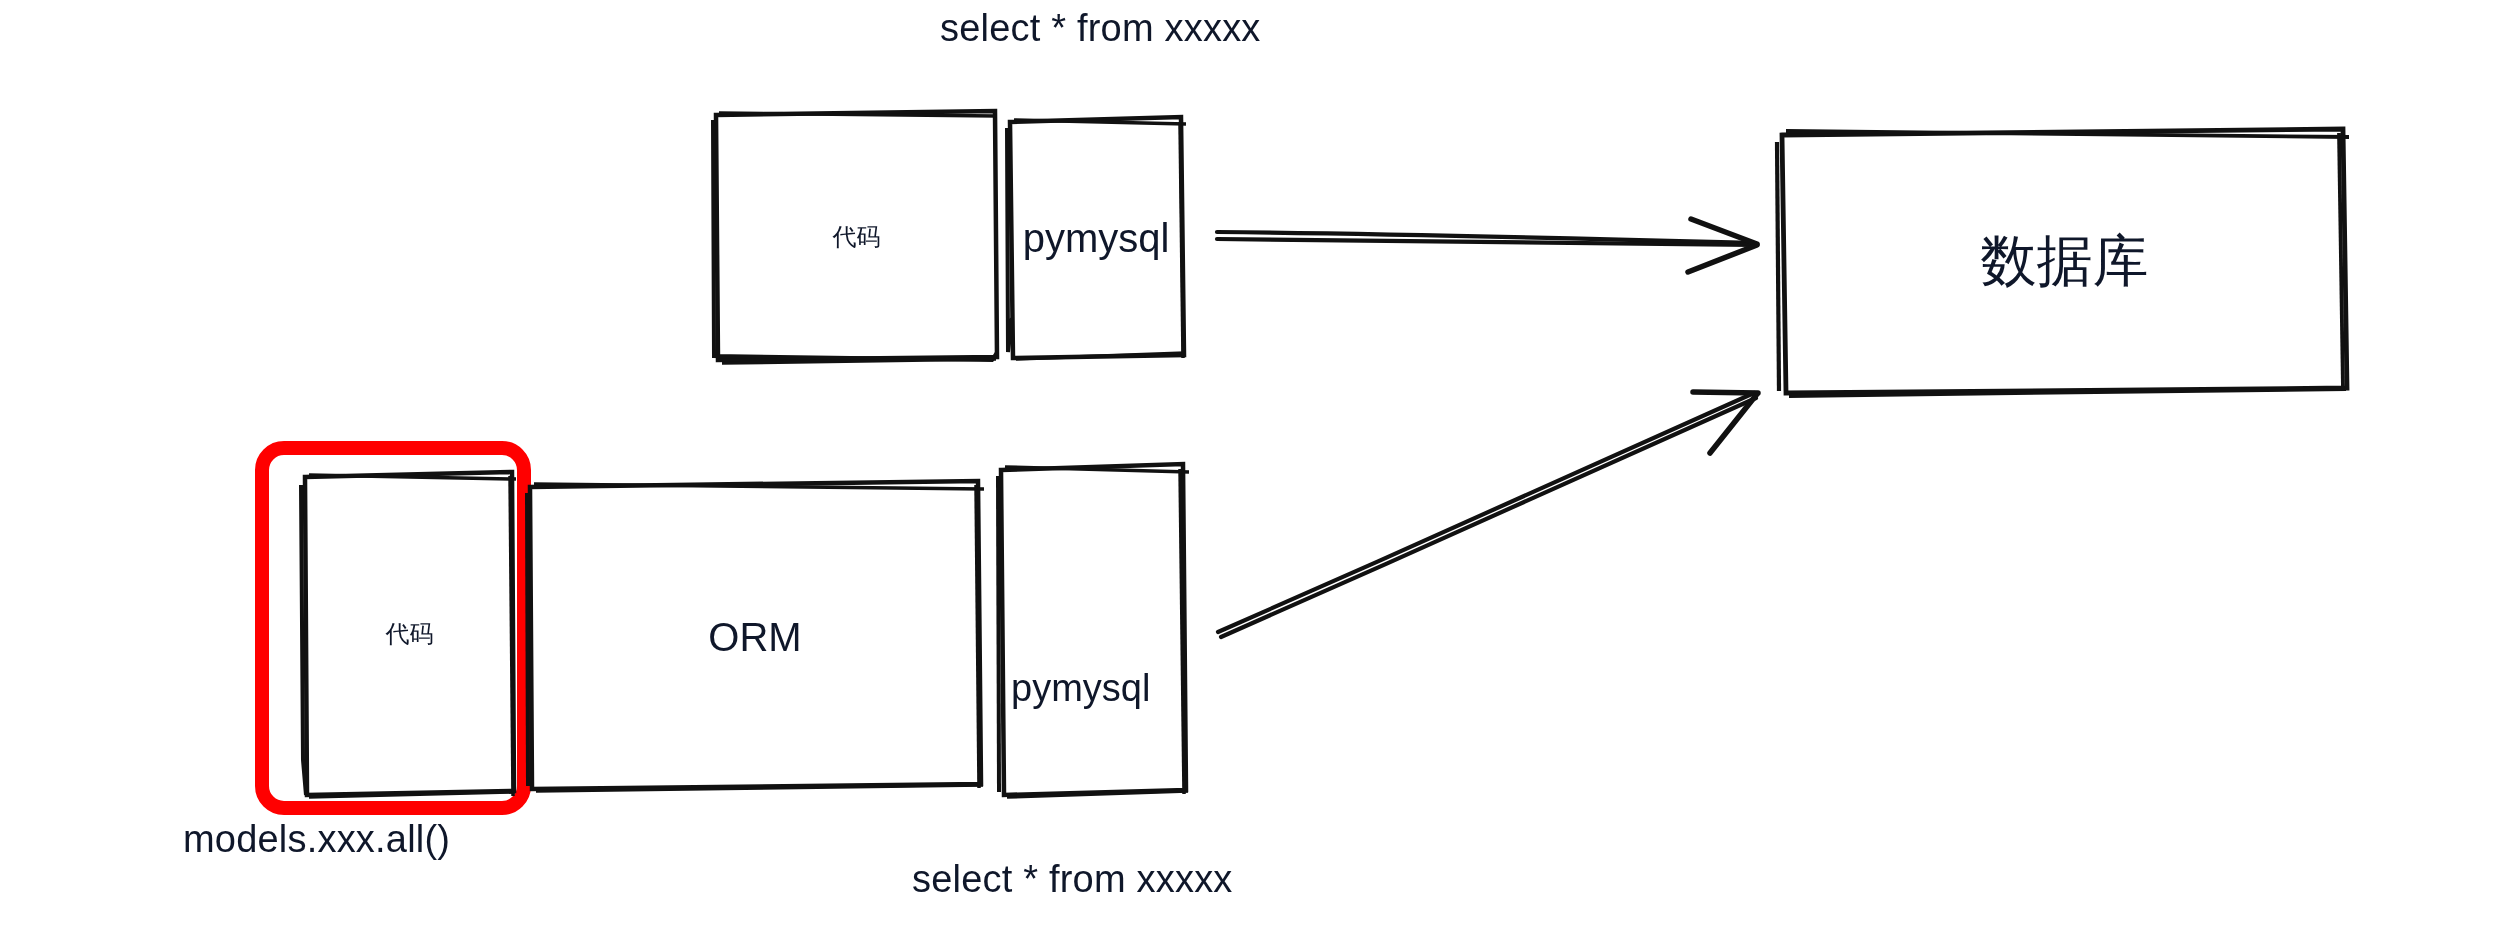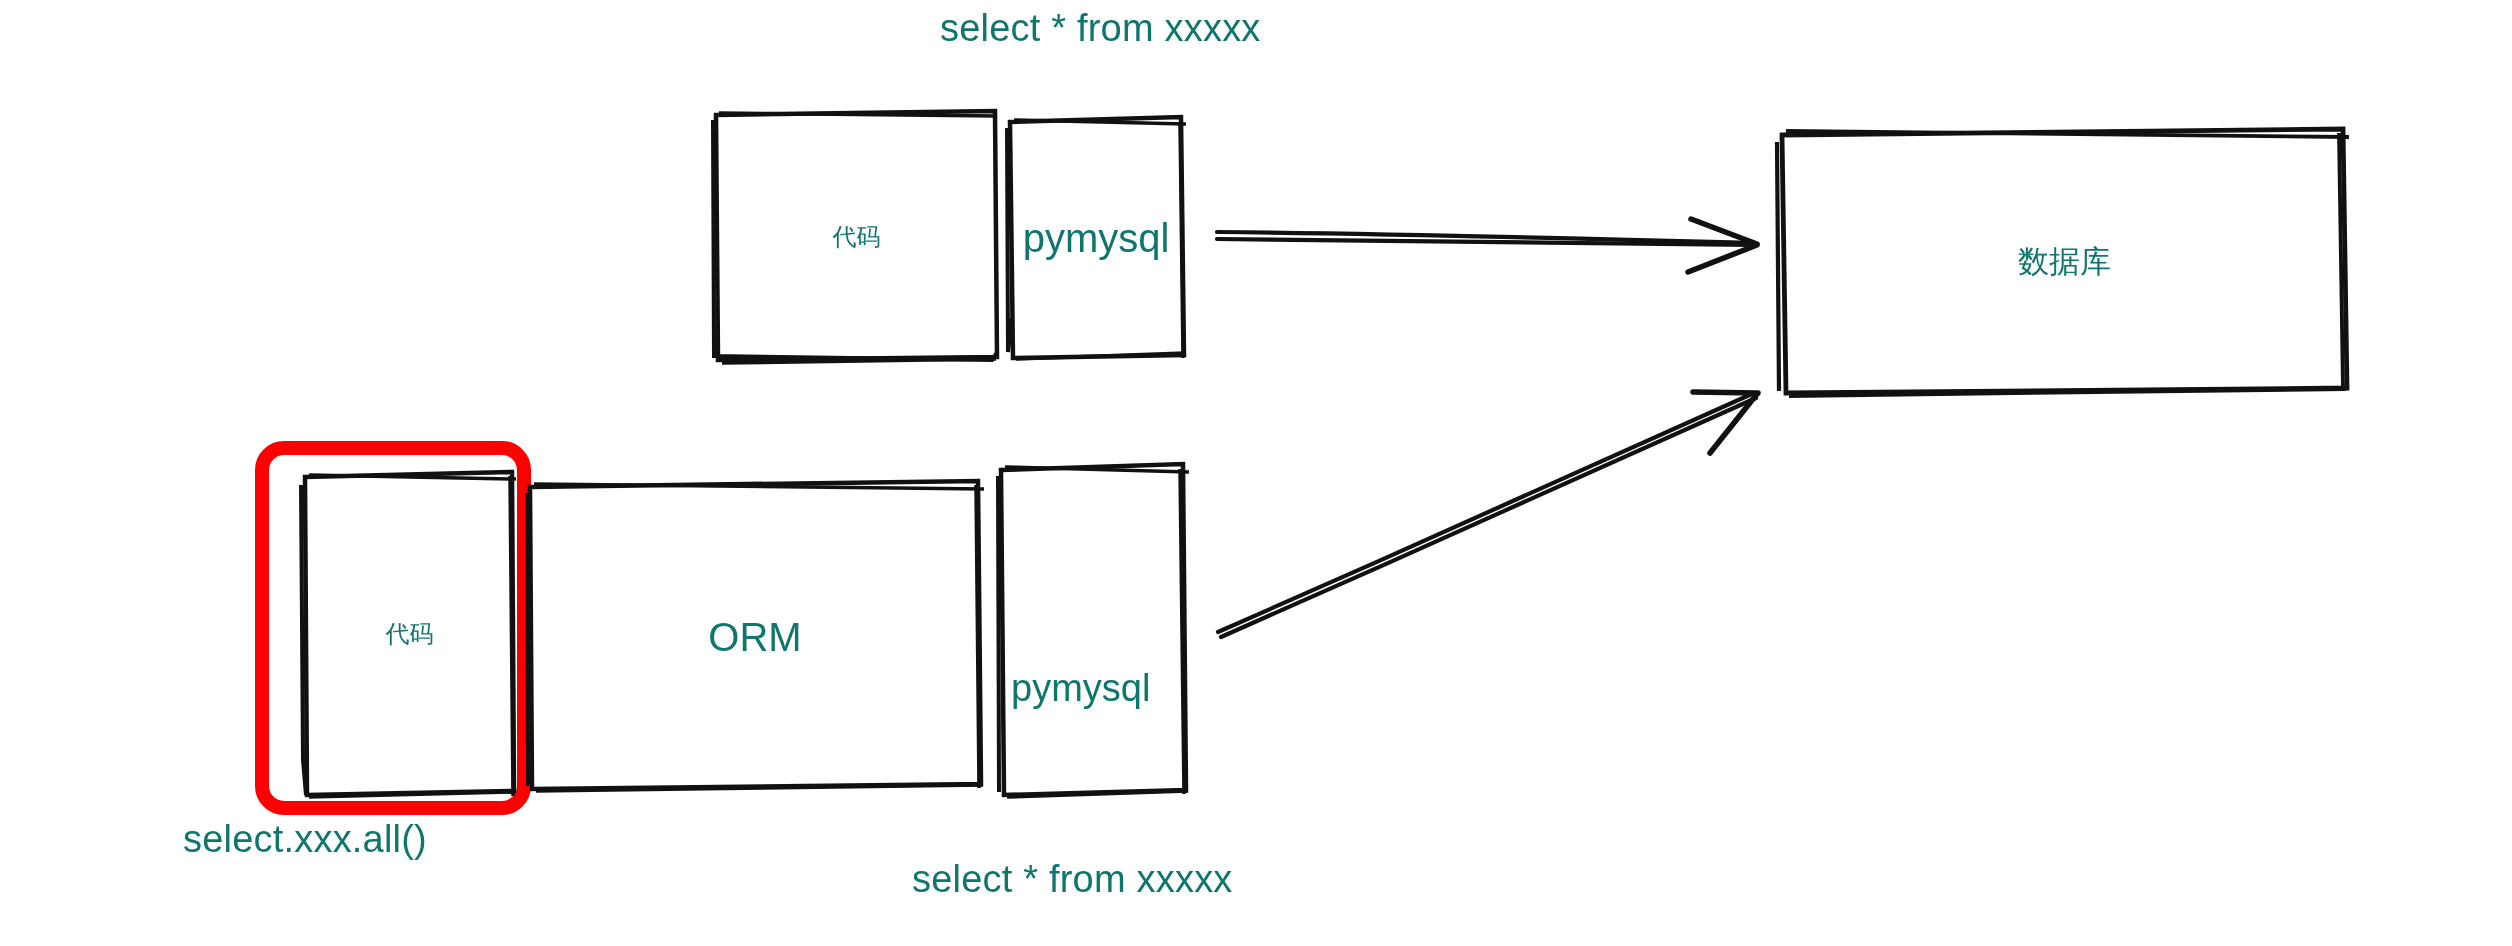--- a/index.html
+++ b/index.html
@@ -24,21 +24,21 @@
     position: absolute;
     left: 0;
     top: 0;
     width: 2512px;
     height: 946px;
   }
   .label {
     position: absolute;
     white-space: pre;
     line-height: 1.18;
-    color: #0f766e;
+    color: #0f172a;
     font-family: "Liberation Sans", "DejaVu Sans", sans-serif;
   }
   .caption {
     font-size: 38px;
     letter-spacing: 0.2px;
   }
   .box-label-cn {
     font-size: 24px;
     font-family: "DejaVu Sans", "Liberation Sans", sans-serif;
     font-weight: 400;
@@ -135,28 +135,28 @@
     </g>
 
   </svg>
 
   <div class="label caption" style="left:940px; top:6px; width:400px;">select * from xxxxx</div>
 
   <div class="label box-label-cn centerbox" style="left:716px; top:115px; width:281px; height:245px;">代码</div>
 
   <div class="label box-label-en centerbox" style="left:1008px; top:120px; width:176px; height:238px;">pymysql</div>
 
-  <div class="label box-label-cn centerbox" style="left:1782px; top:131px; width:565px; height:260px; font-size:31px;">数据库</div>
+  <div class="label box-label-cn centerbox" style="left:1782px; top:131px; width:565px; height:260px; font-size:56px;">数据库</div>
 
   <div class="label box-label-cn centerbox" style="left:305px; top:474px; width:209px; height:320px;">代码</div>
 
   <div class="label box-label-en centerbox" style="left:530px; top:486px; width:450px; height:304px;">ORM</div>
 
   <div class="label multiline leftbox" style="left:1011px; top:551px; width:300px; height:114px; font-size:38px; display:block;">
     <div>pymysql</div>
     
   </div>
 
-  <div class="label caption" style="left:183px; top:817px; width:420px;">select.xxx.all()</div>
+  <div class="label caption" style="left:183px; top:817px; width:420px;">models.xxx.all()</div>
 
   <div class="label caption" style="left:912px; top:857px; width:400px;">select * from xxxxx</div>
 
 </div>
 
 </body></html>

